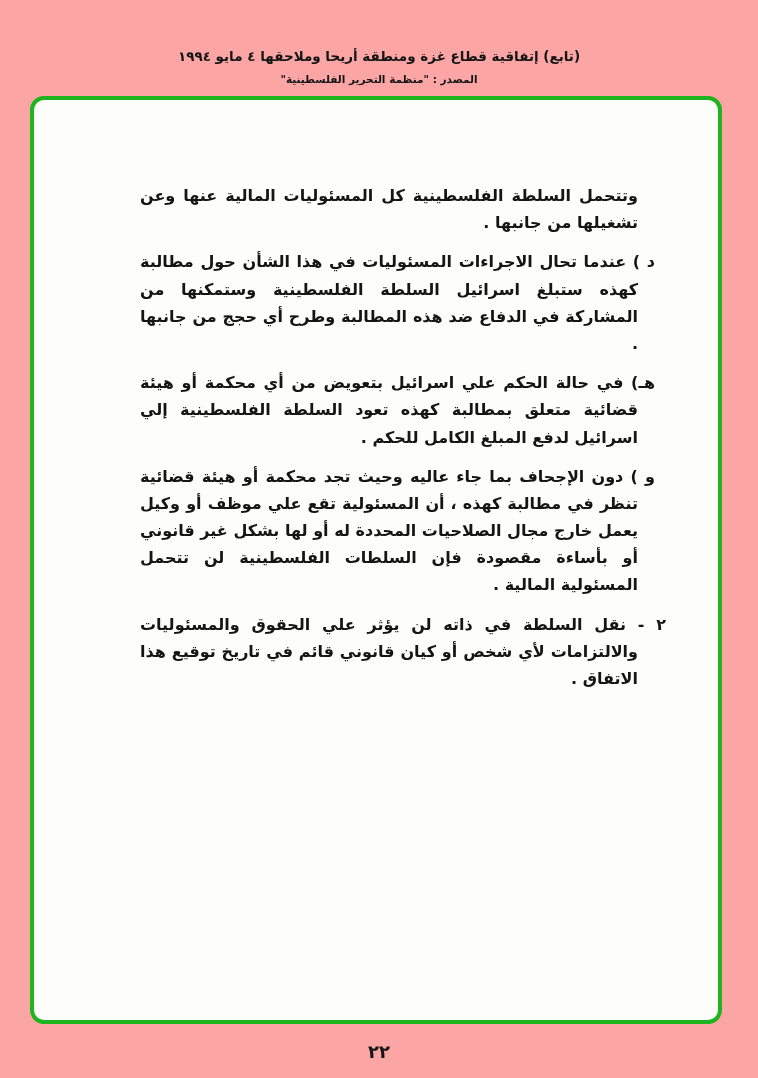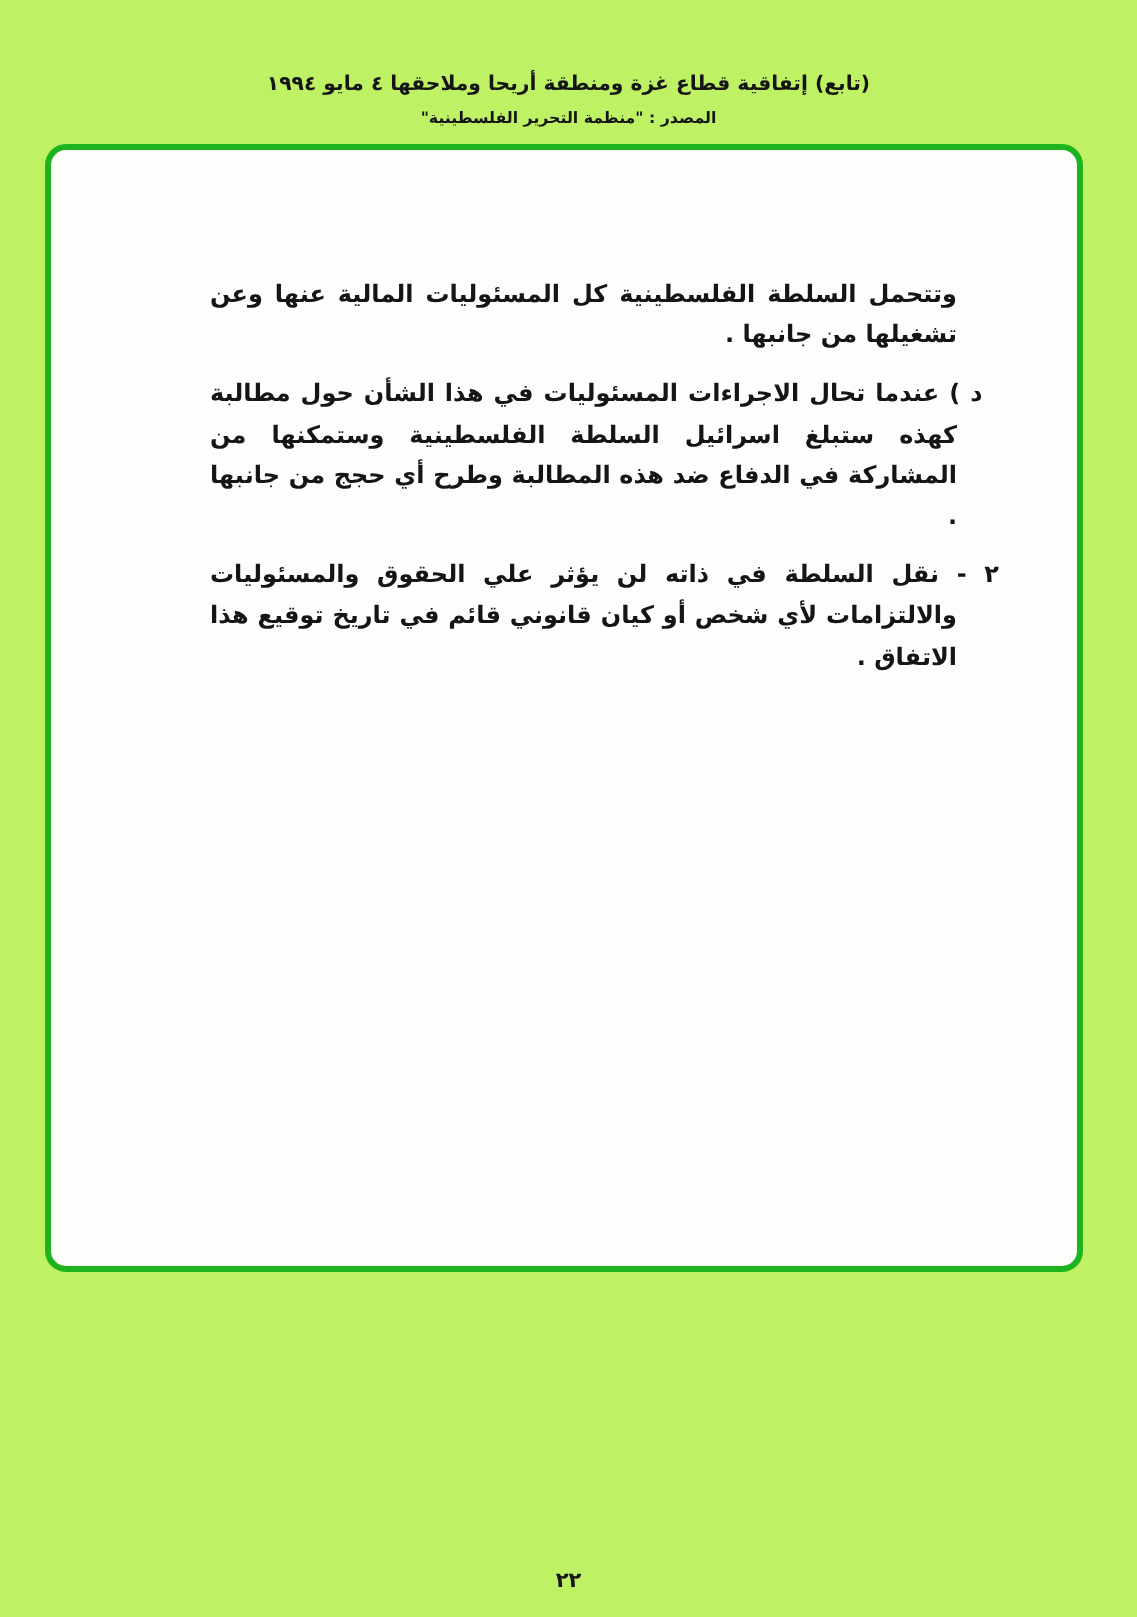--- a/index.html
+++ b/index.html
@@ -5,21 +5,21 @@
   html, body {
     margin: 0;
     padding: 0;
     background: #ffffff;
   }
   .page {
     position: relative;
     width: 758px;
     height: 1078px;
     margin: 0 auto;
-    background: #bef264;
+    background: #fca5a5;
     font-family: "DejaVu Sans", sans-serif;
     color: #151515;
     overflow: hidden;
   }
   .header {
     position: absolute;
     top: 48px;
     left: 0;
     right: 0;
     text-align: center;
@@ -32,21 +32,21 @@
   .doc-source {
     margin-top: 9px;
     font-size: 10.5px;
     font-weight: bold;
   }
   .frame {
     position: absolute;
     left: 30px;
     top: 96px;
     width: 692px;
-    height: 752px;
+    height: 928px;
     border: 4px solid #1eb41e;
     border-radius: 14px;
     background: #fdfdfb;
     box-sizing: border-box;
   }
   .content {
     direction: rtl;
     text-align: justify;
     padding: 82px 80px 0 106px;
     font-size: 16px;
@@ -62,38 +62,40 @@
   .para.numbered {
     text-indent: -28px;
     margin-top: 12px;
   }
   .page-number {
     position: absolute;
     bottom: 16px;
     left: 0;
     right: 0;
     text-align: center;
-    font-size: 14px;
+    font-size: 18px;
     font-weight: bold;
     direction: rtl;
   }
 </style>
 </head>
 <body>
 
 <div class="page">
 
   <div class="header">
     <div class="doc-title">(تابع) إتفاقية قطاع غزة ومنطقة أريحا وملاحقها ٤ مايو ١٩٩٤</div>
     <div class="doc-source">المصدر :  "منظمة التحرير الفلسطينية"</div>
   </div>
 
   <div class="frame">
     <div class="content">
       <p class="para">وتتحمل السلطة الفلسطينية كل المسئوليات المالية عنها وعن تشغيلها من جانبها .</p>
       <p class="para lettered">د ) عندما تحال الاجراءات المسئوليات في هذا الشأن حول مطالبة كهذه ستبلغ اسرائيل السلطة الفلسطينية وستمكنها من المشاركة في الدفاع ضد هذه المطالبة وطرح أي حجج من جانبها .</p>
+      <p class="para lettered">هـ) في حالة الحكم علي اسرائيل بتعويض من أي محكمة أو هيئة قضائية متعلق بمطالبة كهذه تعود السلطة الفلسطينية إلي اسرائيل لدفع المبلغ الكامل للحكم .</p>
+      <p class="para lettered">و ) دون الإجحاف بما جاء عاليه وحيث تجد محكمة أو هيئة قضائية تنظر في مطالبة كهذه ،  أن المسئولية تقع علي موظف أو وكيل يعمل خارج مجال الصلاحيات المحددة له أو لها بشكل غير قانوني أو بأساءة مقصودة فإن السلطات الفلسطينية لن تتحمل المسئولية المالية .</p>
       <p class="para numbered">٢ - نقل السلطة في ذاته لن يؤثر علي الحقوق والمسئوليات والالتزامات لأي شخص أو كيان قانوني قائم في تاريخ توقيع هذا الاتفاق .</p>
     </div>
   </div>
 
   <div class="page-number">٢٢</div>
 
 </div>
 
 </body></html>

